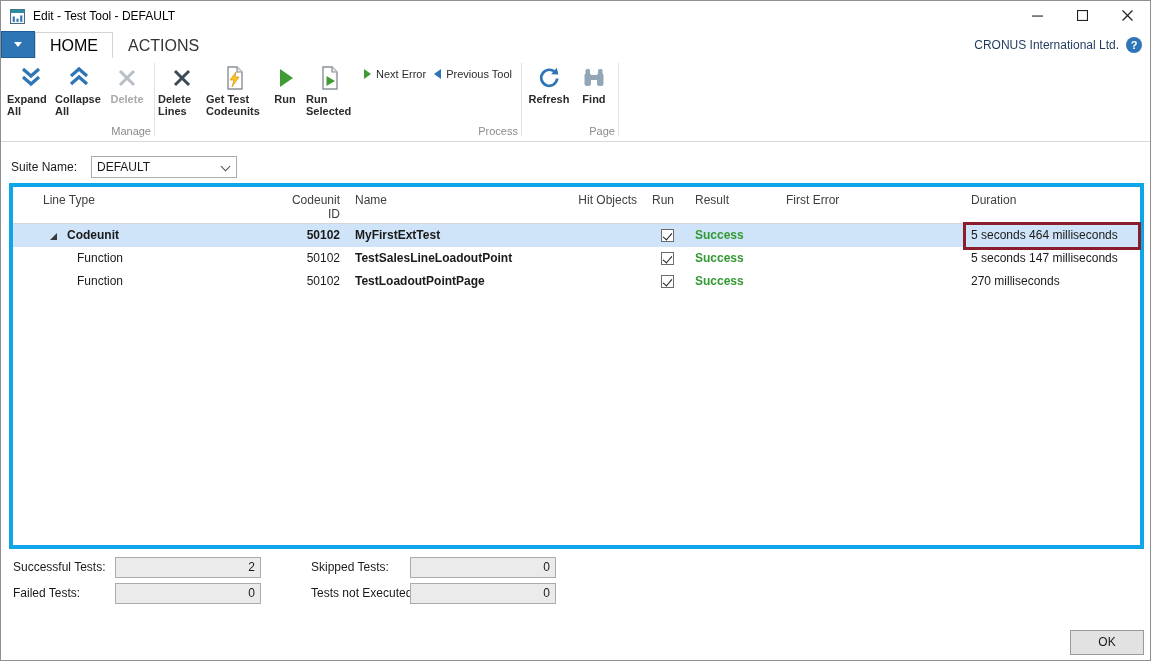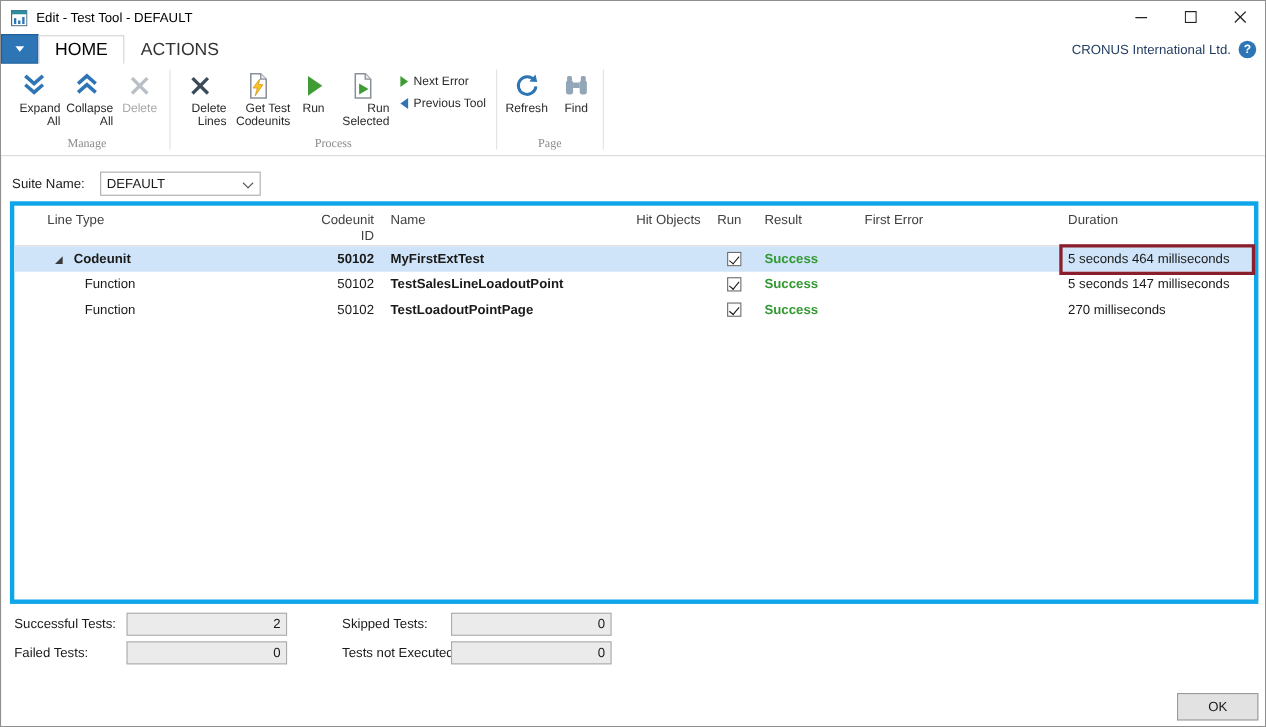--- a/index.html
+++ b/index.html
@@ -22,30 +22,30 @@
   .tab.active { background:#fff; border-color:#d4d4d4; color:#000; }
   .tab:first-of-type { margin-left:6px; }
   .company { margin-left:auto; align-self:center; font-size:12px; color:#1f3a5f; padding-right:7px; }
   .help { width:16px; height:16px; border-radius:50%; background:#2E75B6; color:#fff; font-size:11px; font-weight:bold; text-align:center; line-height:16px; align-self:center; margin-right:8px; cursor:pointer; }
   .help::after { content:"?"; }
 
   
   .ribbon { position:absolute; top:57px; left:0; right:0; height:84px; display:flex; padding:2px 0 0 6px; border-bottom:1px solid #d9d9d9; background:#fff; }
   .group { display:flex; flex-direction:column; }
   .gbtns { display:flex; flex:1; align-items:flex-start; }
-  .glabel { text-align:center; font-size:11px; color:#8c8c8c; padding:2px 0 4px;font-family:Liberation Serif, serif; }
+  .glabel { text-align:right; font-size:11px; color:#8c8c8c; padding:2px 0 4px; }
   .gsep { width:1px; background:#e2e2e2; margin:3px 3px 5px; }
   .rbtn { width:48px; display:flex; flex-direction:column; align-items:center; padding-top:3px; cursor:pointer; }
   .rbtn.wide { width:58px; }
   .rbtn.narrow { width:42px; }
   .ricon { height:30px; display:flex; align-items:center; justify-content:center; }
-  .rlabel { font-size:11px; line-height:12px; text-align:right; color:#2b2b2b; }
+  .rlabel { font-size:11px; line-height:12px; text-align:left; color:#2b2b2b;font-weight:bold; }
   .rbtn.disabled { cursor:default; }
   .rbtn.disabled .rlabel { color:#a8a8a8; }
-  .estack { display:flex; flex-direction:column; gap:8px; padding:8px 6px 0 10px; }
+  .estack { display:flex; gap:8px; padding:8px 6px 0 10px; }
   .sbtn { display:flex; align-items:center; gap:5px; font-size:11px; color:#2b2b2b; cursor:pointer; }
   .tri-right { width:0; height:0; border-top:5px solid transparent; border-bottom:5px solid transparent; border-left:7px solid #3F9C35; }
   .tri-left { width:0; height:0; border-top:5px solid transparent; border-bottom:5px solid transparent; border-right:7px solid #2E75B6; }
 
   
   .suite-row { position:absolute; top:155px; left:10px; display:flex; align-items:center; }
   .suite-label { margin-right:14px; }
   .combobox { width:146px; height:22px; border:1px solid #ababab; background:#fff; display:flex; align-items:center; padding-left:5px; cursor:pointer; position:relative; }
   .combobox .chev { position:absolute; right:7px; top:6px; width:7px; height:7px; border-right:1.6px solid #555; border-bottom:1.6px solid #555; transform:rotate(45deg); }
 

